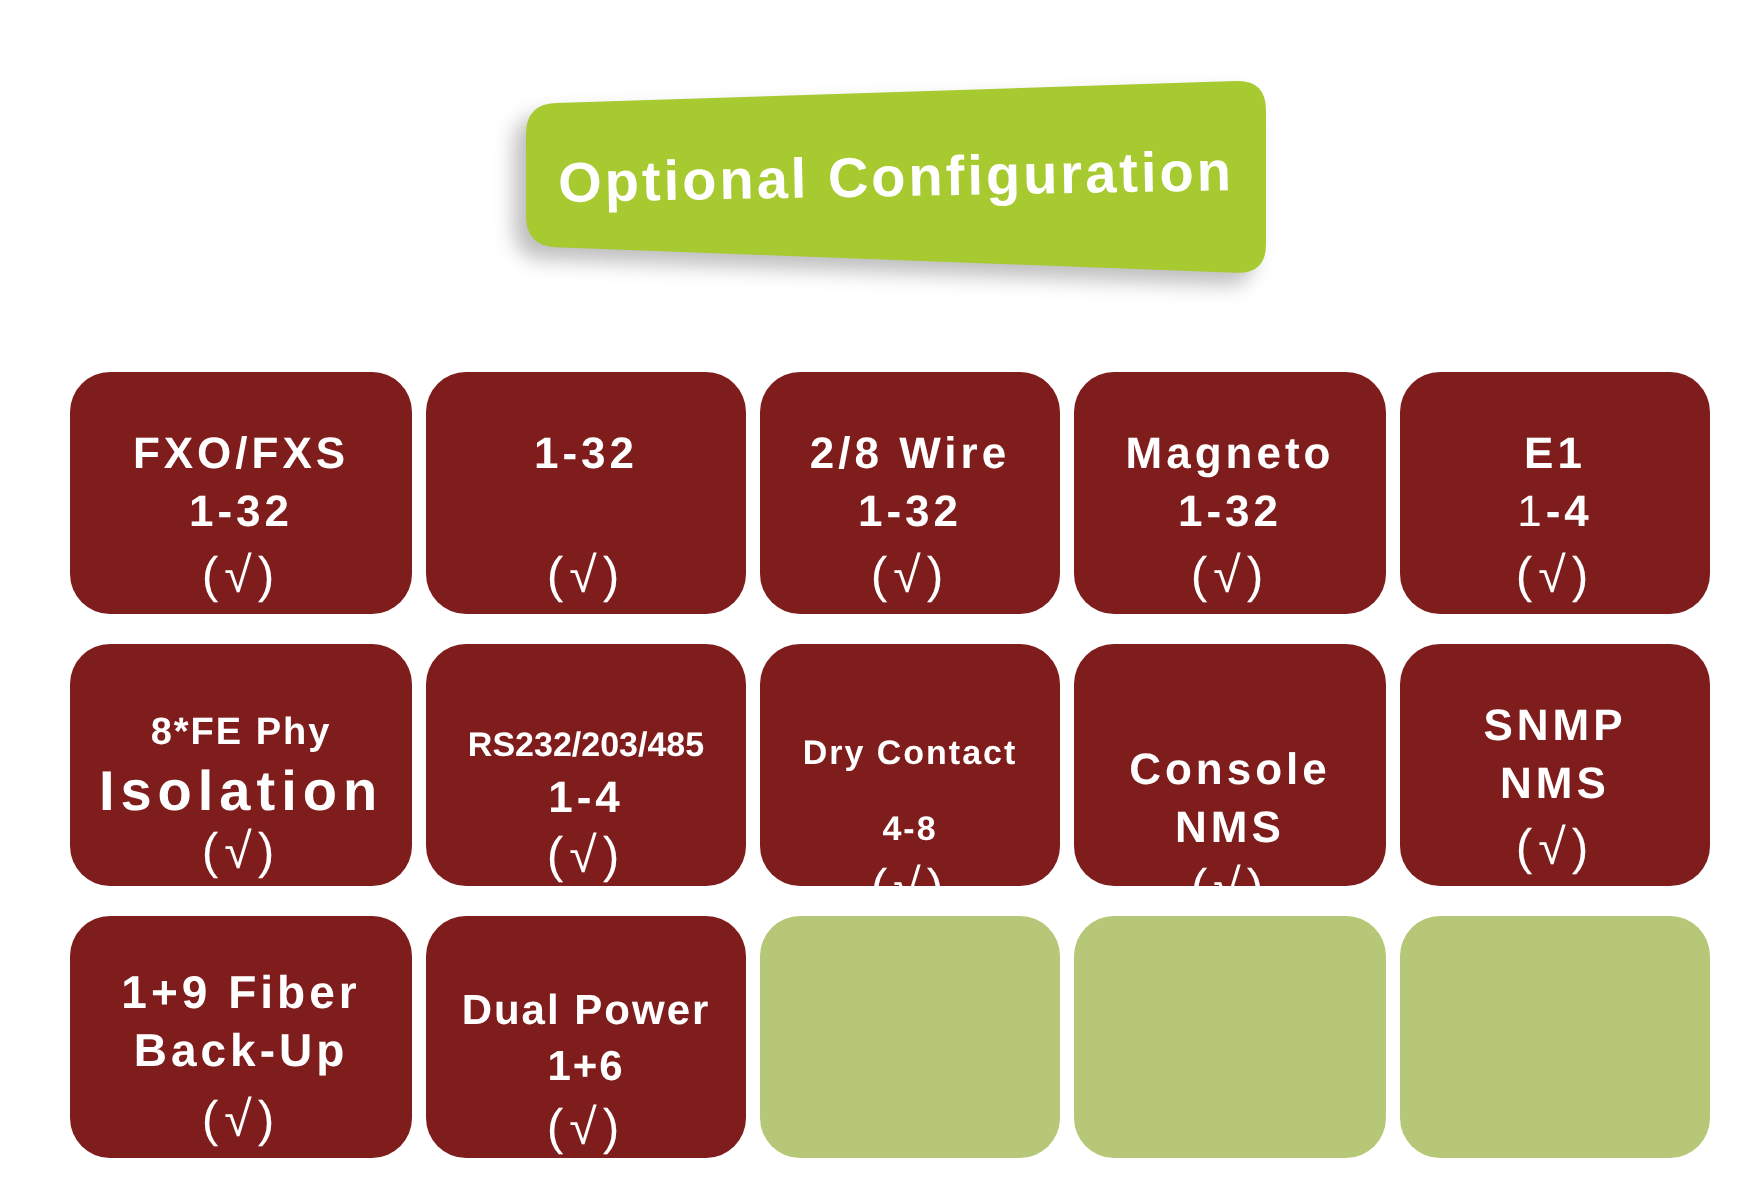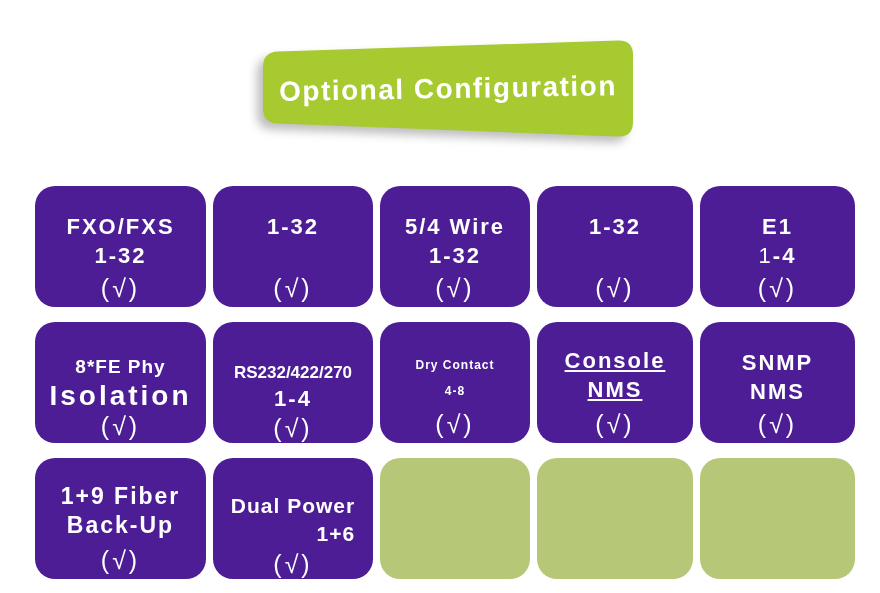--- a/index.html
+++ b/index.html
@@ -28,51 +28,51 @@
 
   
   .grid{
     position:absolute;left:35px;top:186px;
     display:grid;
     grid-template-columns:171px 160px 150px 156px 155px;
     grid-auto-rows:121px;
     column-gap:7px;row-gap:15px;
   }
   .card{
-    background:#4c1d95;
+    background:#7f1d1d;
     border-radius:20px;
     color:#ffffff;
     display:flex;flex-direction:column;align-items:center;
     text-align:center;
   }
   .card.muted{background:#b6c877;}
 
   .body{margin-top:26px;}
   .ln{display:block;font-weight:bold;letter-spacing:2px;line-height:29px;white-space:nowrap;}
   .f17{font-size:17px;letter-spacing:0;}
   .f19{font-size:19px;letter-spacing:1px;}
-  .f20{font-size:12px;letter-spacing:1px;}
-  .f21{font-size:21px;letter-spacing:1px;text-align:right;}
+  .f20{font-size:17px;letter-spacing:1px;margin-top:12px;}
+  .f21{font-size:21px;letter-spacing:1px;}
   .f22{font-size:22px;}
   .f23{font-size:23px;}
   .f24{font-size:28px;letter-spacing:3px;}
   .w400{font-weight:400;}
 
   .chk{
     margin-top:auto;margin-bottom:3px;
     font-weight:400;font-size:25px;letter-spacing:3px;line-height:32px;
   }
 
   
   .card--fephy .body{margin-top:30px;}
   .card--rs232 .body{margin-top:38px;}
   .card--rs232 .ln{line-height:26px;}
   .card--dry .body{margin-top:30px;}
   .card--dry .ln{line-height:26px;}
-  .card--console .body{margin-top:24px;text-decoration:underline;}
+  .card--console .body{margin-top:48px;}
   .card--fiber .body{margin-top:24px;}
   .card--dual .body{margin-top:34px;}
   .card--dual .ln{line-height:28px;}
 </style>
 </head>
 <body>
 
 <div class="banner-wrap">
   <svg width="370" height="97" viewBox="0 0 370 97">
     <path d="M 15 11.5 L 355 0.5 Q 370 0 370 15 L 370 82 Q 370 97 355 96.4 L 15 83.6 Q 0 83 0 68 L 0 27 Q 0 12 15 11.5 Z" fill="#a6ca2f"></path>
@@ -92,28 +92,29 @@
 
   <div class="card">
     <div class="body">
       <span class="ln f22">1-32</span>
     </div>
     <span class="chk">(√)</span>
   </div>
 
   <div class="card">
     <div class="body">
-      <span class="ln f22">5/4 Wire</span>
+      <span class="ln f22">2/8 Wire</span>
       <span class="ln f22">1-32</span>
     </div>
     <span class="chk">(√)</span>
   </div>
 
   <div class="card">
     <div class="body">
+      <span class="ln f22">Magneto</span>
       <span class="ln f22">1-32</span>
     </div>
     <span class="chk">(√)</span>
   </div>
 
   <div class="card">
     <div class="body">
       <span class="ln f22">E1</span>
       <span class="ln f22"><span class="w400">1</span><span>-4</span></span>
     </div>
@@ -123,21 +124,21 @@
   <div class="card card--fephy">
     <div class="body">
       <span class="ln f19">8*FE Phy</span>
       <span class="ln f24">Isolation</span>
     </div>
     <span class="chk">(√)</span>
   </div>
 
   <div class="card card--rs232">
     <div class="body">
-      <span class="ln f17">RS232/422/270</span>
+      <span class="ln f17">RS232/203/485</span>
       <span class="ln f22">1-4</span>
     </div>
     <span class="chk">(√)</span>
   </div>
 
   <div class="card card--dry">
     <div class="body">
       <span class="ln f20">Dry Contact</span>
       <span class="ln f20">4-8</span>
     </div>

